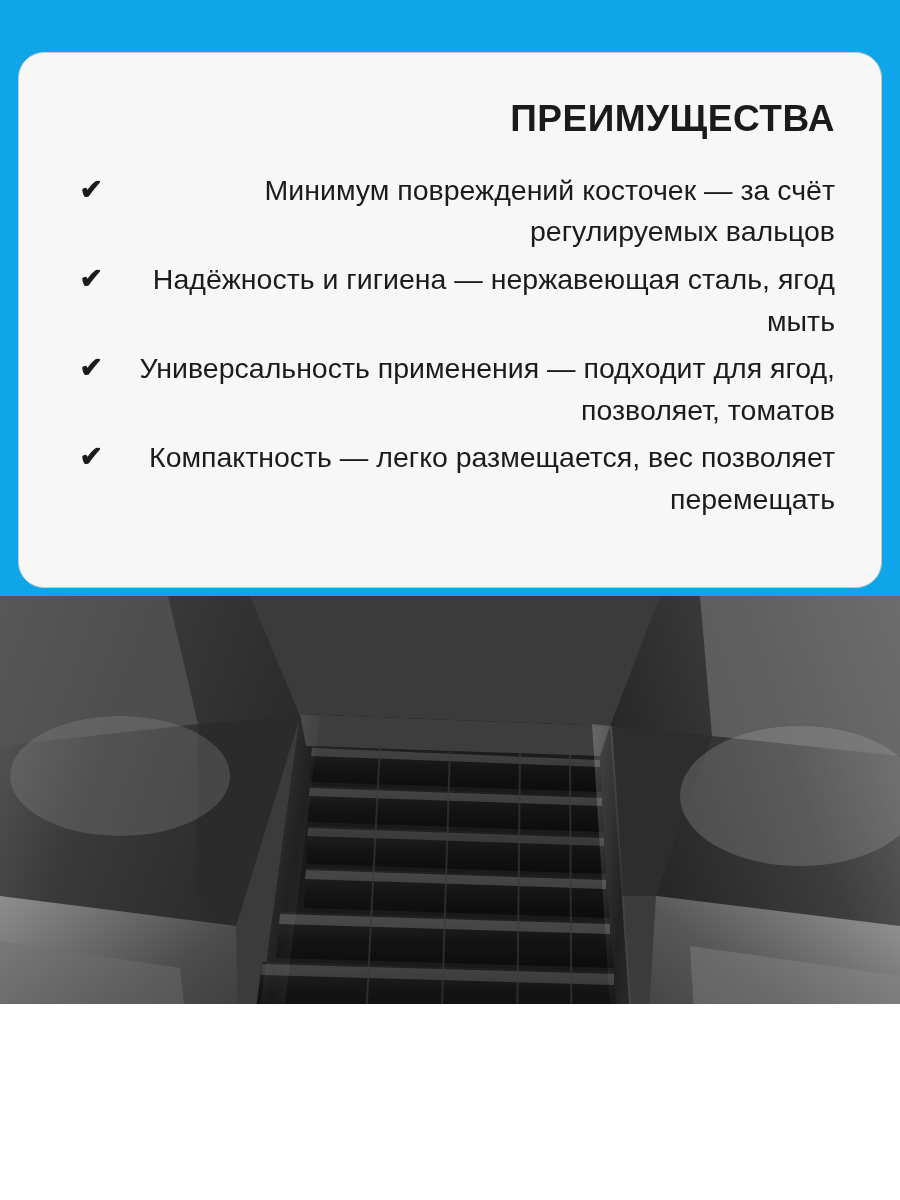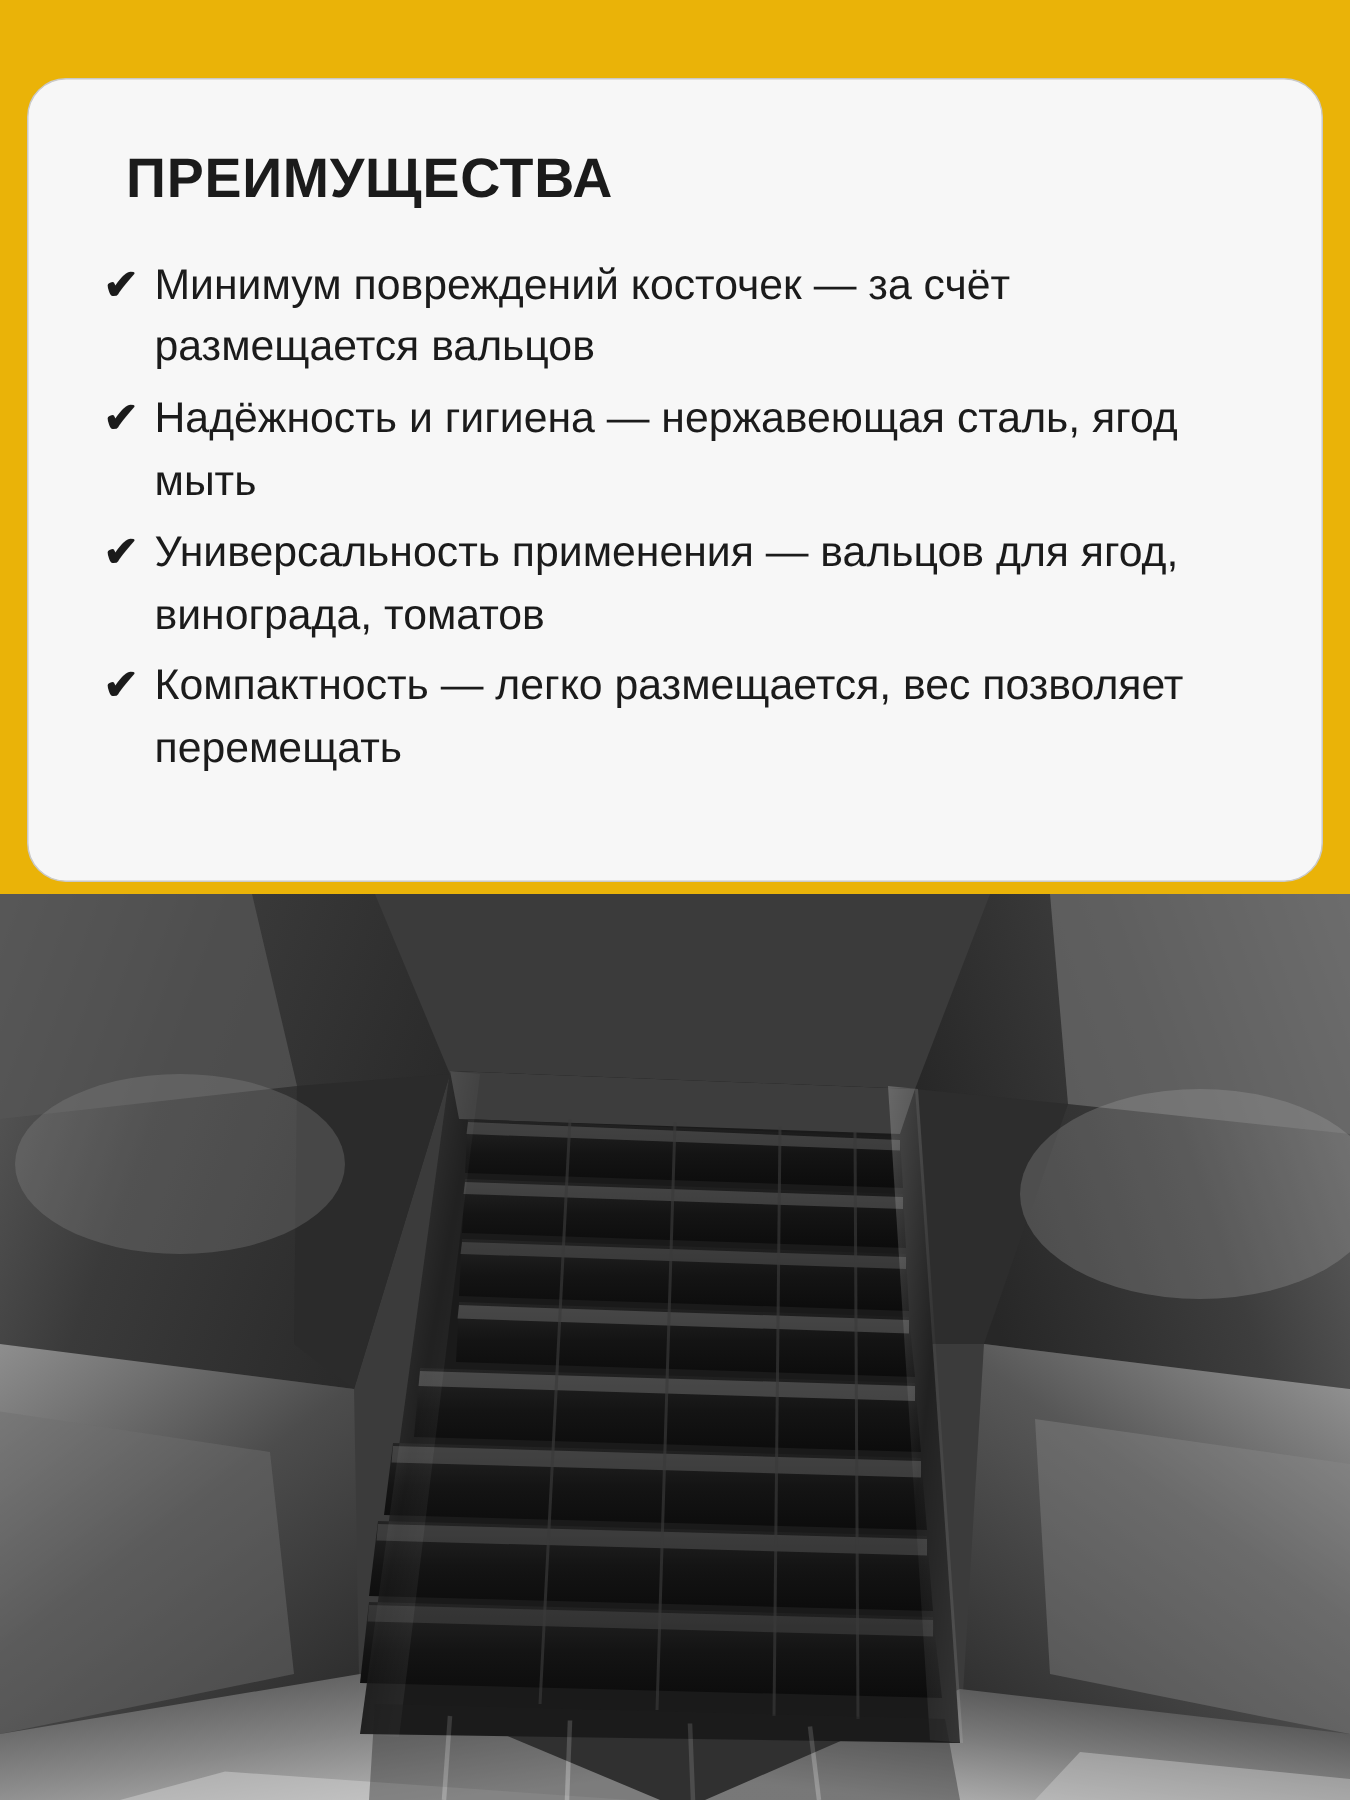--- a/index.html
+++ b/index.html
@@ -9,23 +9,24 @@
   body {
     width: 900px;
     height: 1200px;
     background: #ffffff;
     font-family: "Liberation Sans", sans-serif;
     overflow: hidden;
   }
   .page {
     position: relative;
     width: 900px;
-    height: 1200px;
-    background: #eab308;
+    height: 1004px;
+    background: #0ea5e9;
     overflow: hidden;
+    text-align: right;
   }
 
   
   .card {
     position: absolute;
     left: 18px;
     top: 52px;
     width: 864px;
     height: 536px;
     box-sizing: border-box;
@@ -85,29 +86,29 @@
 <body>
 
 <div class="page">
 
   <section class="card">
     <h1 class="card-title">ПРЕИМУЩЕСТВА</h1>
 
     <ul class="benefit-list">
       <li class="benefit-item">
         <span class="check">✔</span>
-        <span class="benefit-text">Минимум повреждений косточек — за счёт размещается вальцов</span>
+        <span class="benefit-text">Минимум повреждений косточек — за счёт регулируемых вальцов</span>
       </li>
       <li class="benefit-item">
         <span class="check">✔</span>
         <span class="benefit-text">Надёжность и гигиена — нержавеющая сталь, ягод мыть</span>
       </li>
       <li class="benefit-item">
         <span class="check">✔</span>
-        <span class="benefit-text">Универсальность применения — вальцов для ягод, винограда, томатов</span>
+        <span class="benefit-text">Универсальность применения — подходит для ягод, позволяет, томатов</span>
       </li>
       <li class="benefit-item">
         <span class="check">✔</span>
         <span class="benefit-text">Компактность — легко размещается, вес позволяет перемещать</span>
       </li>
     </ul>
   </section>
 
   <figure class="photo" style="margin:0;">
     <svg width="900" height="604" viewBox="0 0 900 604" xmlns="http://www.w3.org/2000/svg" role="img">

